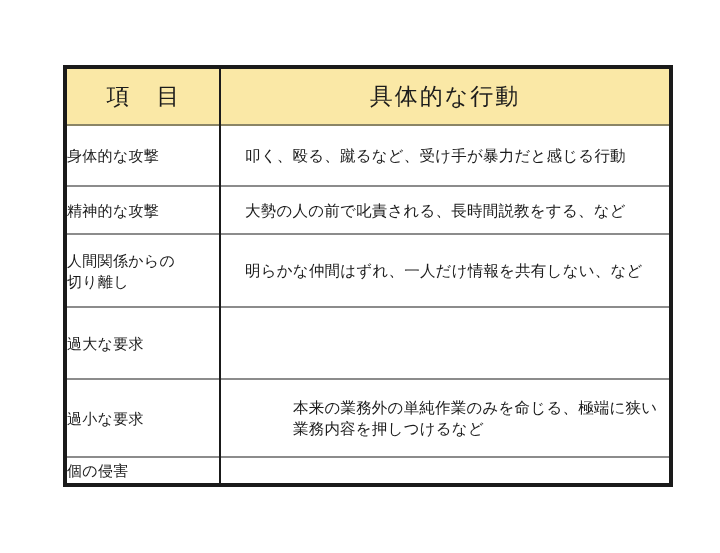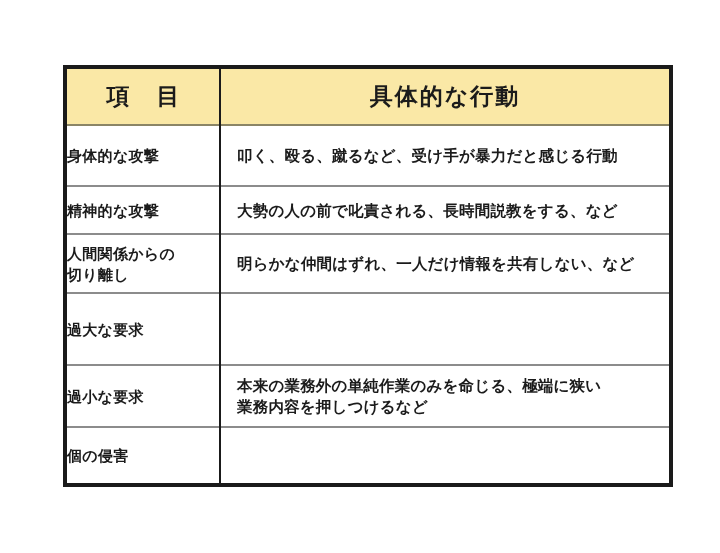--- a/index.html
+++ b/index.html
@@ -43,42 +43,42 @@
     width: 100%;
   }
   .row.header {
     height: 55px;
     background: var(--header_bg);
   }
   .row.data { border-top: 2px solid var(--row_divider); }
   .row.after-header { border-top: 2px solid var(--header_divider); }
   .r1 { height: 61px; }
   .r2 { height: 48px; }
-  .r3 { height: 59px; align-items: center; }
+  .r3 { height: 73px; align-items: center; }
   .r4 { height: 72px; }
-  .r5 { height: 62px; }
+  .r5 { height: 78px; gap: 48px; }
   .r6 { flex: 1; }
   .cell {
     display: flex;
     align-items: center;
     color: var(--text_color);
-    font-weight: bold;
+    font-weight: normal;
     white-space: pre-line;
   }
   .cell.item {
     width: 154px;
     padding-left: 0;
     padding-right: 6px;
     font-size: 15px;
     line-height: 21px;
     letter-spacing: 0.3px;
   }
   .cell.action {
     flex: 1;
-    padding-left: 16px;
+    padding-left: 24px;
     padding-right: 8px;
     font-size: 15.5px;
     line-height: 21px;
     letter-spacing: 0.2px;
   }
   .row.header .cell {
     justify-content: center;
     padding: 0;
     font-size: 23px;
     letter-spacing: 2px;

